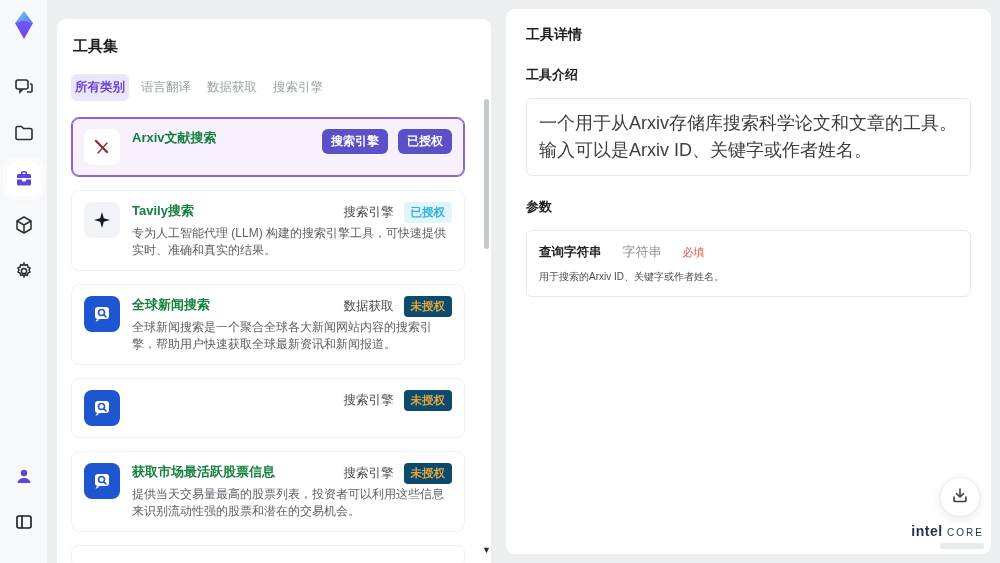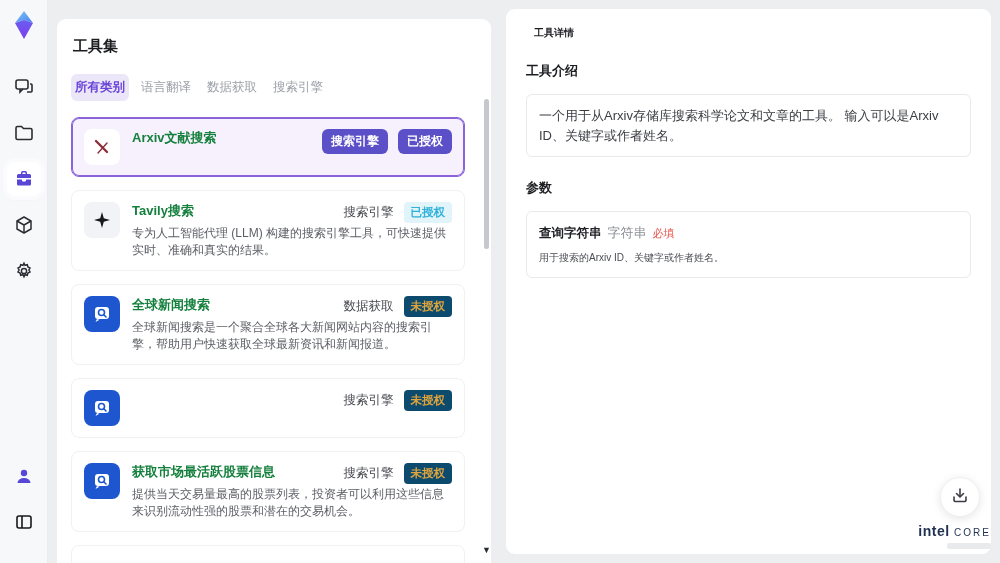--- a/index.html
+++ b/index.html
@@ -90,46 +90,46 @@
     position:absolute; right:0px; bottom:18px; font-size:9px; color:#2a2b2e;
     line-height:1;
   }
 
   
   .detail-panel {
     position:absolute; left:505px; top:8px; width:487px; height:547px;
     background:#ffffff; border:1px solid #eceef1; border-radius:10px;
     padding:17px 20px;
   }
-  .detail-title { font-size:10px; font-weight:bold; margin-bottom:22px;margin-left:8px; }
+  .detail-title { font-size:14px; font-weight:bold; margin-bottom:22px; }
   .section-h { font-size:13px; font-weight:bold; margin-bottom:14px; }
   .intro-box {
     border:1px solid #e7e9ec; border-radius:6px; padding:11px 12px;
-    font-size:13px; color:#3b3d43; line-height:1.5; margin-bottom:22px;
+    font-size:18px; color:#3b3d43; line-height:1.5; margin-bottom:22px;
   }
   .param-box {
     border:1px solid #e7e9ec; border-radius:6px; padding:12px 12px;
     margin-bottom:10px;
   }
-  .param-head { display:flex; align-items:baseline; gap:6px; margin-bottom:9px; }
+  .param-head { display:flex; align-items:baseline; gap:21px; margin-bottom:9px; }
   .param-name { font-size:12.5px; font-weight:bold; color:#212227; }
   .param-type { font-size:13px; color:#8a8d94; }
   .param-required { font-size:11px; color:#e8544d; }
   .param-desc { font-size:10px; color:#4a4c52; }
 
   
   .fab {
     position:absolute; right:20px; bottom:46px; width:40px; height:40px;
     border-radius:50%; background:#fff; border:1px solid #f0f0f2;
     box-shadow:0 2px 10px rgba(0,0,0,.10);
     display:flex; align-items:center; justify-content:center; cursor:pointer;
     color:#3c3e44;
   }
   .brand {
-    position:absolute; right:9px; bottom:14px; text-align:right;
+    position:absolute; right:16px; bottom:14px; text-align:right;
     color:#1f3050; line-height:1;
   }
   .brand .b1 { font-size:14px; font-weight:bold; letter-spacing:.5px; }
   .brand .b2 { font-size:10px; letter-spacing:2px; font-weight:normal; }
   .brand-sub {
     width:44px; height:6px; background:#e9eaec; border-radius:2px;
     margin:4px 0 0 auto;
   }
 </style>
 </head>

